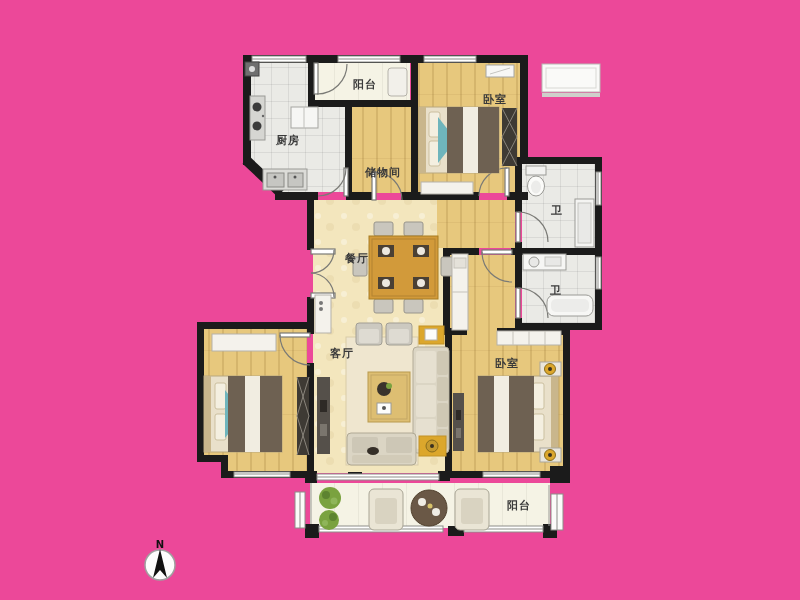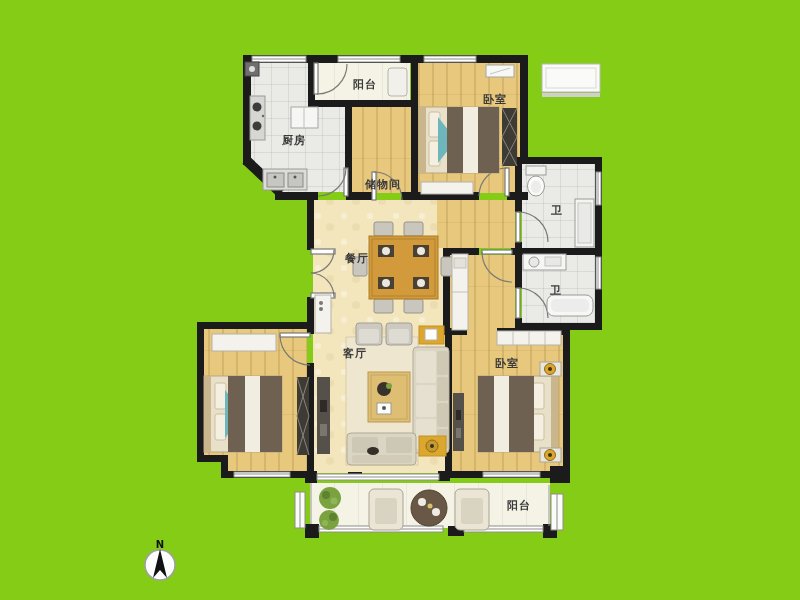--- a/index.html
+++ b/index.html
@@ -1,16 +1,16 @@
 <!DOCTYPE html>
 <html style="--wall: #1b1b1b; --wood: #e7c87d; --cream: #f3e6bd; --tile: #eaeae6; --balcony: #f5f3e5; --teal: #6fb5bc; --gold: #dca72c; --plant: #7aa23f; --blanket: #6e6152; --table_wood: #d29a3a; --furniture: #dbd5c4;"><head>
 <meta charset="utf-8">
 <style>
   html,body{margin:0;padding:0;background:#ffffff;}
-  #canvas{position:relative;width:800px;height:600px;background:#84cc16;overflow:hidden;
+  #canvas{position:relative;width:800px;height:600px;background:#ec4899;overflow:hidden;
           font-family:"DejaVu Sans","Liberation Sans",sans-serif;}
   #plan-svg{position:absolute;left:0;top:0;}
   .room-label{position:absolute;transform:translate(-50%,-50%);font-size:11px;font-weight:600;
               color:#3a3a3a;letter-spacing:1px;white-space:nowrap;}
   .compass-label{position:absolute;transform:translate(-50%,-50%);font-size:10px;font-weight:700;color:#111;}
 </style>
 </head>
 <body>
 
 <div id="canvas">
@@ -454,23 +454,23 @@
         </g>
   </g>
 
   <g>
     <circle cx="160" cy="565" r="15" fill="#fdfdfd" stroke="#a0a0a0" stroke-width="1.5"></circle>
     <polygon points="160,549 153,578 160,570 167,578" fill="#111"></polygon>
   </g>
 </svg>
 
   <div class="room-label" style="left:365px;top:84px">阳台</div>
-  <div class="room-label" style="left:294px;top:140px">厨房</div>
-  <div class="room-label" style="left:383px;top:184px">储物间</div>
+  <div class="room-label" style="left:288px;top:140px">厨房</div>
+  <div class="room-label" style="left:383px;top:172px">储物间</div>
   <div class="room-label" style="left:495px;top:99px">卧室</div>
   <div class="room-label" style="left:557px;top:210px">卫</div>
   <div class="room-label" style="left:556px;top:290px">卫</div>
   <div class="room-label" style="left:357px;top:258px">餐厅</div>
-  <div class="room-label" style="left:355px;top:353px">客厅</div>
+  <div class="room-label" style="left:342px;top:353px">客厅</div>
   <div class="room-label" style="left:507px;top:363px">卧室</div>
   <div class="room-label" style="left:519px;top:505px">阳台</div>
   <div class="compass-label" style="left:160px;top:544px">N</div>
 </div>
 
 </body></html>

